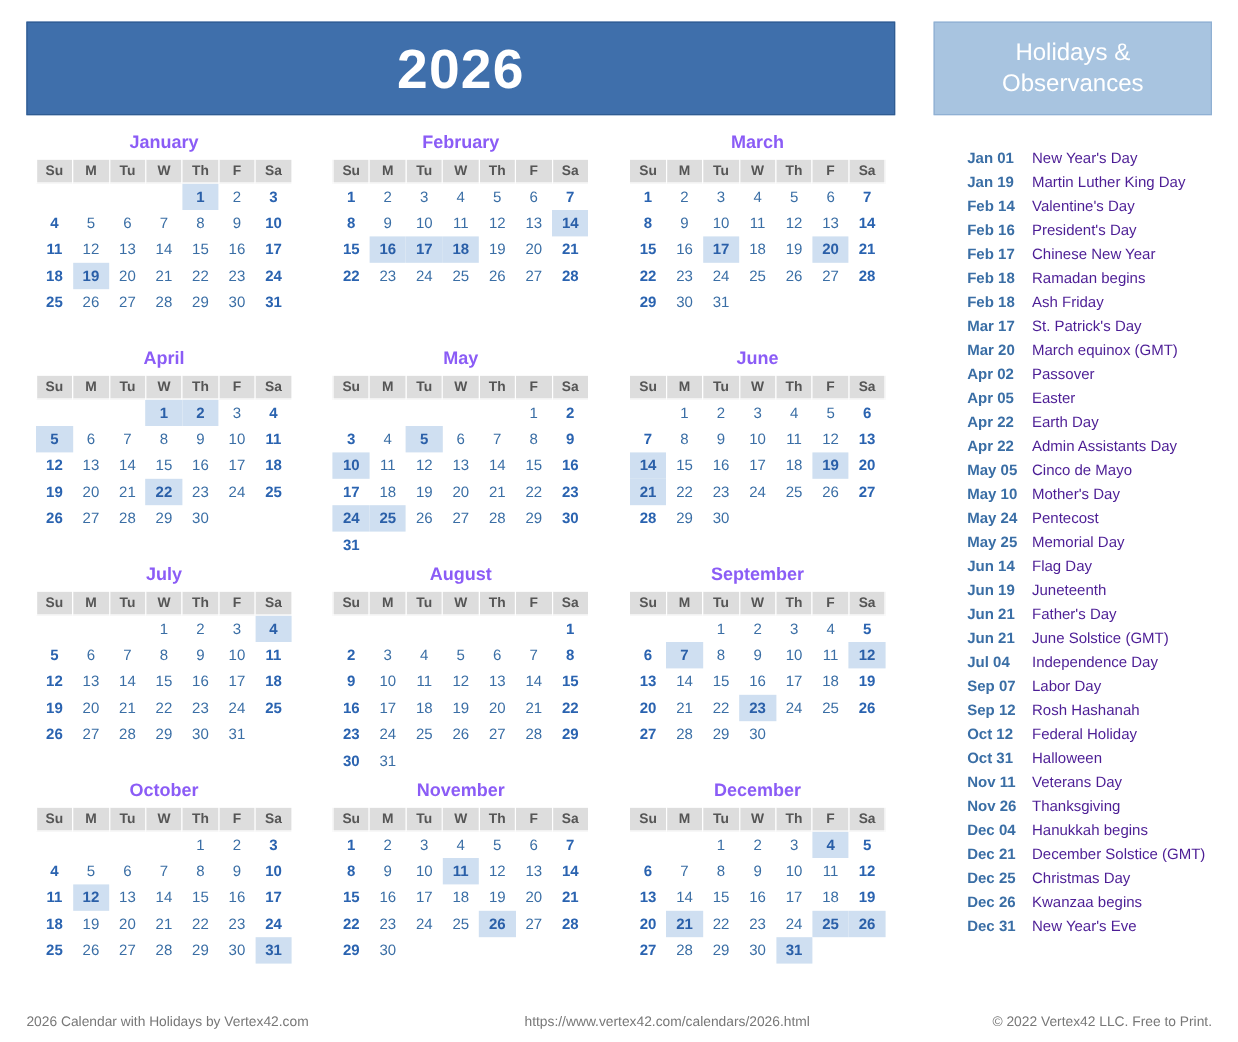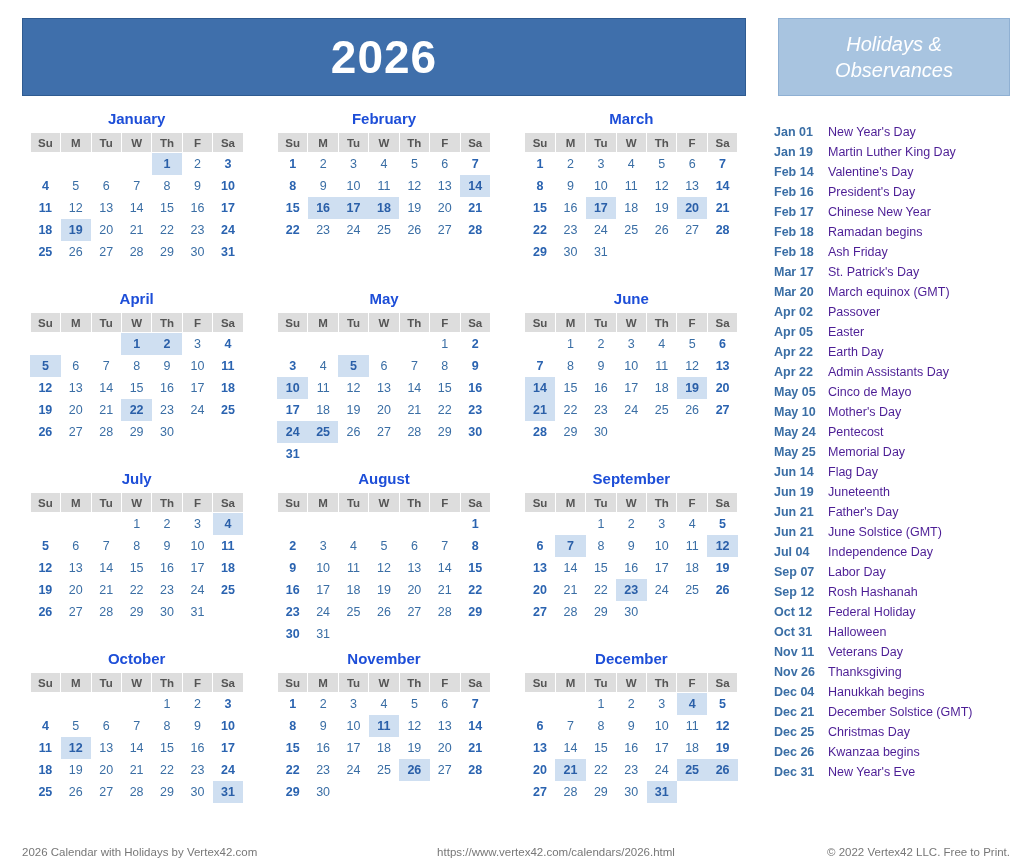--- a/index.html
+++ b/index.html
@@ -44,21 +44,20 @@
   .holidays-banner {
     width: 232px;
     height: 78px;
     background: #a8c4e0;
     border: 1px solid #8fb0d3;
     display: flex;
     flex-direction: column;
     align-items: center;
     justify-content: center;
     box-sizing: border-box;
-    font-style: italic;
   }
   .holidays-banner .htitle {
     color: #ffffff;
     font-size: 20px;
     line-height: 26px;
     text-align: center;
   }
   .body-row {
     display: flex;
     gap: 28px;
@@ -72,21 +71,21 @@
     column-gap: 18px;
     row-gap: 0px;
   }
   .month {
     width: 100%;
   }
   .month-name {
     text-align: center;
     font-size: 15px;
     font-weight: bold;
-    color: #1d4ed8;
+    color: #8b5cf6;
     margin-bottom: 5px;
   }
   table.cal {
     border-collapse: collapse;
     width: 214px;
     margin: 0 auto;
     table-layout: fixed;
   }
   table.cal th {
     background: #dddddd;
@@ -129,20 +128,21 @@
     display: flex;
     font-size: 12.5px;
     line-height: 20px;
     color: #3a6ea5;
   }
   .holiday-date {
     width: 54px;
     flex: 0 0 54px;
     font-weight: bold;
     color: #3a6ea5;
+    margin-left: 32px;
   }
   .holiday-name {
     flex: 1;
     color: #4c1d95;
   }
   .footer {
     position: absolute;
     left: 22px;
     right: 22px;
     bottom: 10px;

